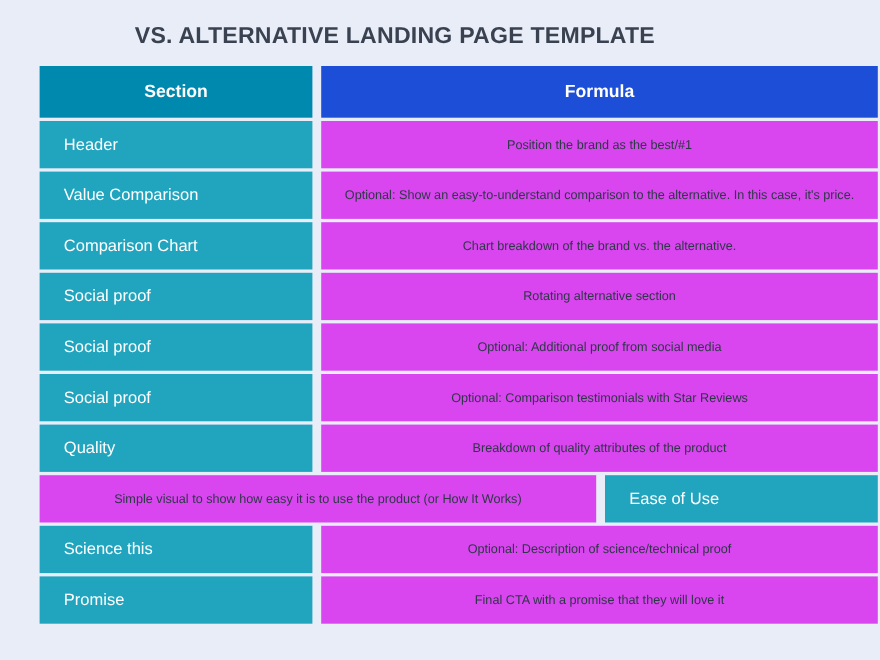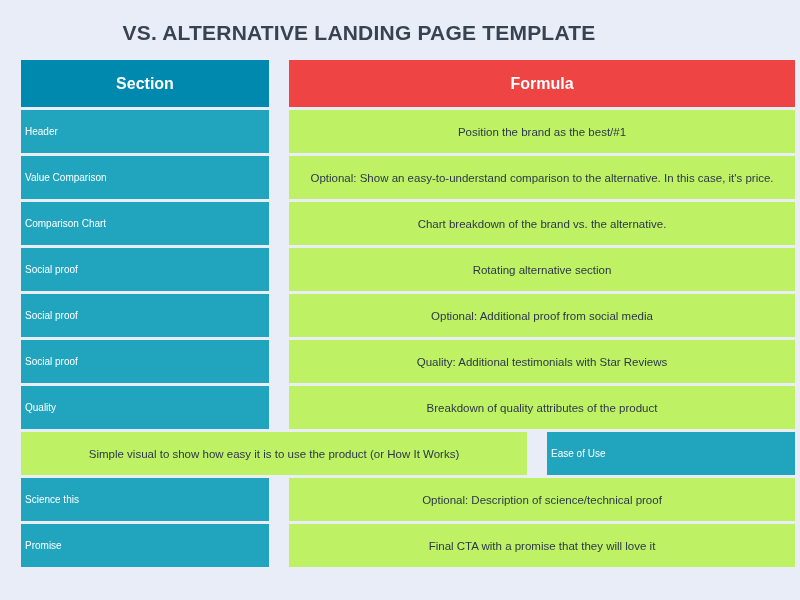--- a/index.html
+++ b/index.html
@@ -33,22 +33,23 @@
     text-transform: uppercase;
   }
   .table {
     position: absolute;
     left: 21px;
     top: 60px;
     width: 758px;
   }
   .row {
     display: flex;
-    gap: 20px;
+    gap: 8px;
     margin-bottom: 3px;
+    margin-left: 15px;
   }
   .header-row {
     margin-bottom: 3px;
   }
   .cell {
     box-sizing: border-box;
     display: flex;
     align-items: center;
   }
   .col-section {
@@ -63,35 +64,35 @@
     height: 47px;
     justify-content: center;
     color: #ffffff;
     font-size: 16px;
     font-weight: bold;
   }
   .header-row .col-section {
     background: #0089ae;
   }
   .header-row .col-formula {
-    background: #ef4444;
+    background: #1d4ed8;
     text-align: right;
   }
   .body-row .cell {
     height: 43px;
   }
   .body-row .col-section {
     background: #21a5bf;
     color: #ffffff;
-    font-size: 10px;
-    padding-left: 4px;
+    font-size: 15px;
+    padding-left: 22px;
     justify-content: flex-start;
   }
   .body-row .col-formula {
-    background: #bef264;
+    background: #d946ef;
     color: #2e3748;
     font-size: 11.5px;
     justify-content: center;
     text-align: center;
     padding: 0 6px;
   }
 </style>
 </head>
 <body>
 
@@ -122,21 +123,21 @@
         <div class="row body-row">
           <div class="cell col-section">Social proof</div>
           <div class="cell col-formula">Rotating alternative section</div>
         </div>
         <div class="row body-row">
           <div class="cell col-section">Social proof</div>
           <div class="cell col-formula">Optional: Additional proof from social media</div>
         </div>
         <div class="row body-row">
           <div class="cell col-section">Social proof</div>
-          <div class="cell col-formula">Quality: Additional testimonials with Star Reviews</div>
+          <div class="cell col-formula">Optional: Comparison testimonials with Star Reviews</div>
         </div>
         <div class="row body-row">
           <div class="cell col-section">Quality</div>
           <div class="cell col-formula">Breakdown of quality attributes of the product</div>
         </div>
         <div class="row body-row">
           <div class="cell col-formula">Simple visual to show how easy it is to use the product (or How It Works)</div>
           <div class="cell col-section">Ease of Use</div>
         </div>
         <div class="row body-row">

